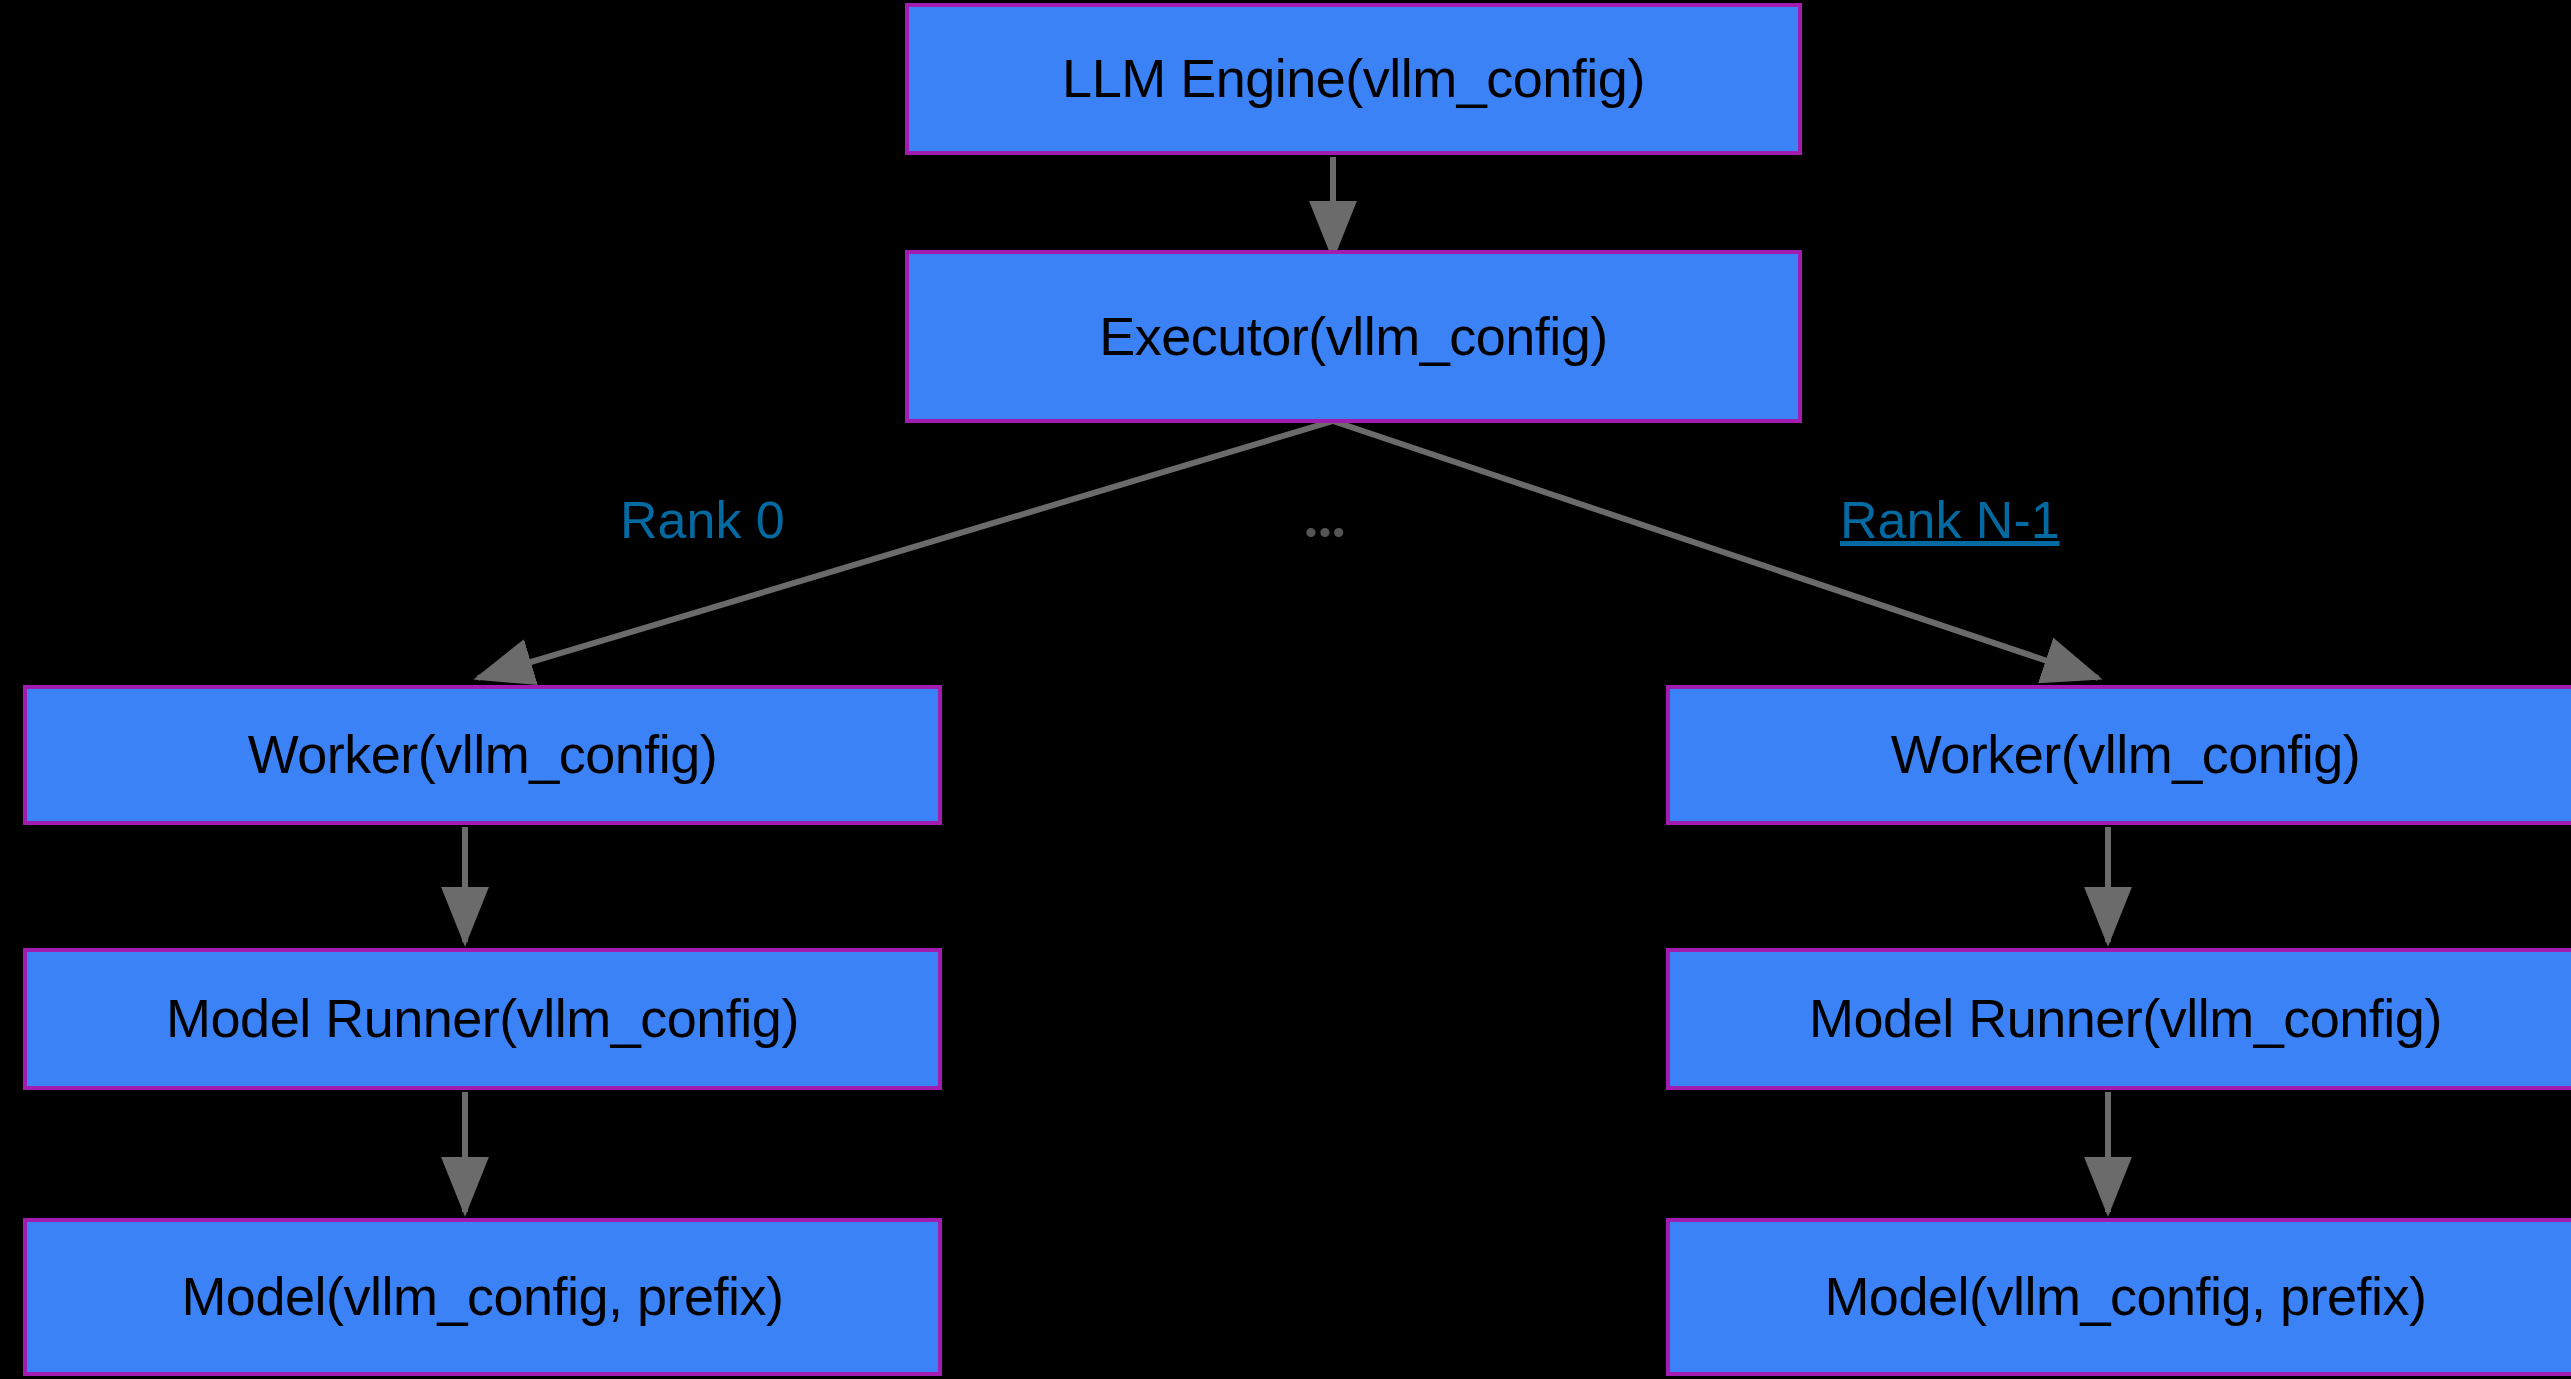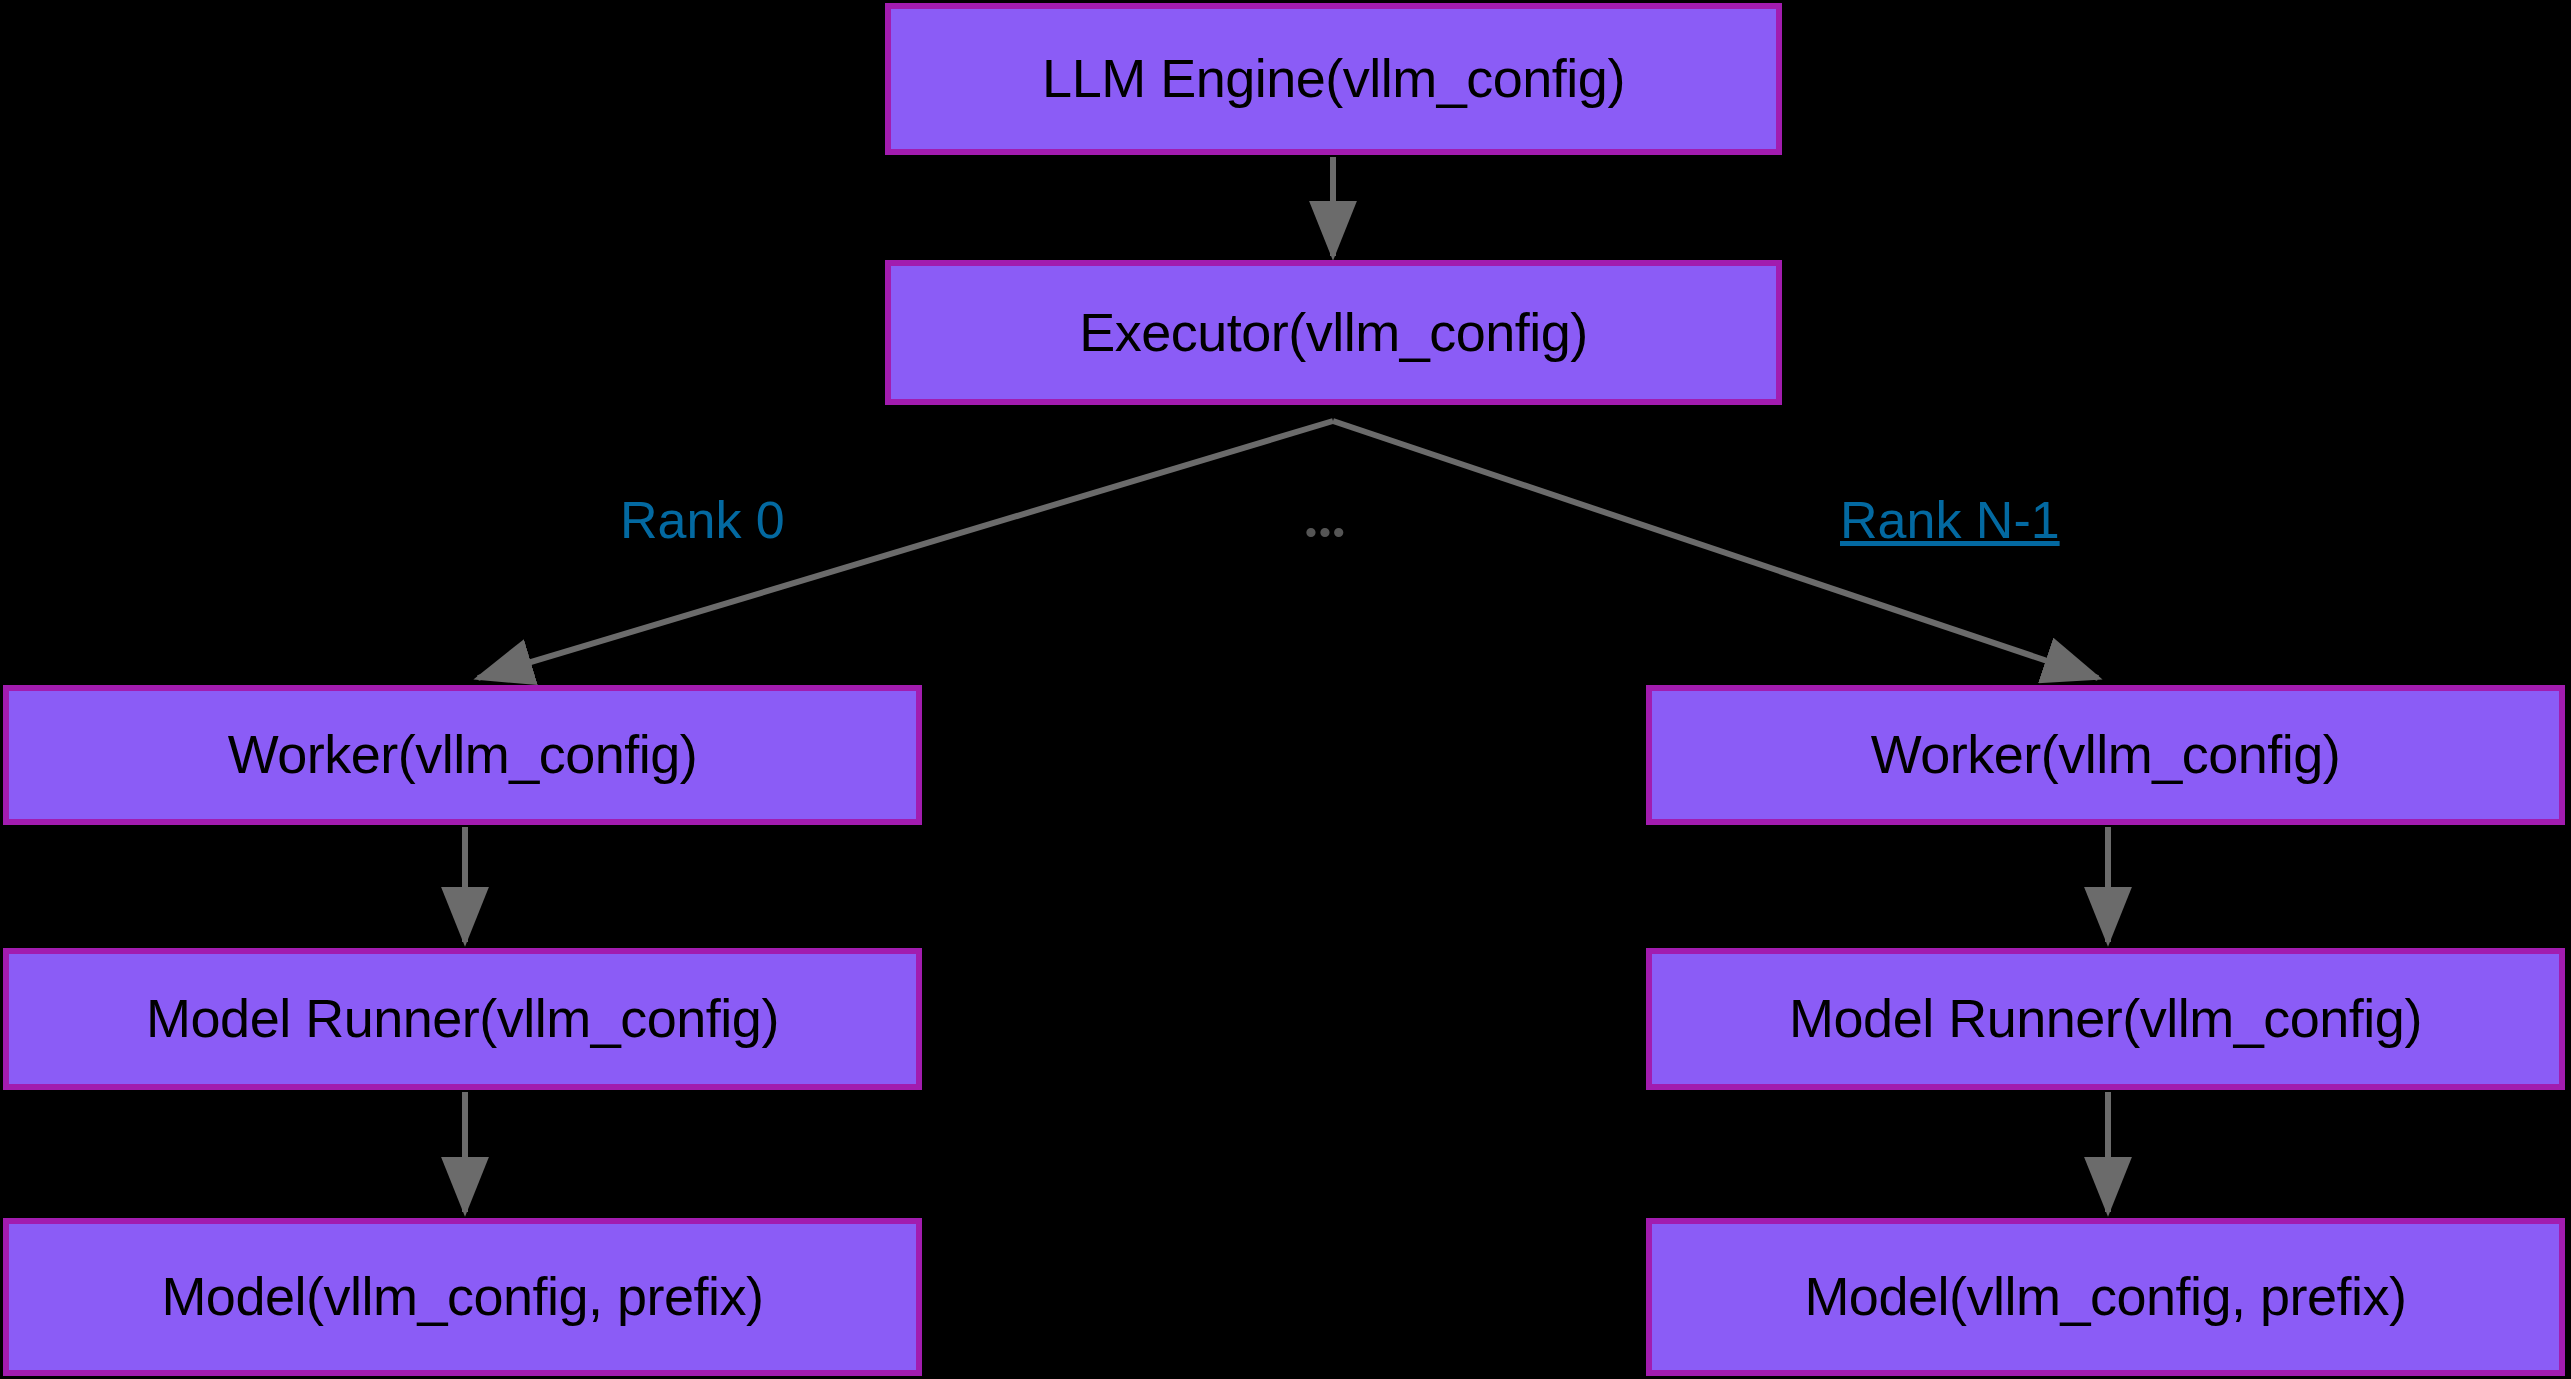--- a/index.html
+++ b/index.html
@@ -15,30 +15,31 @@
     position: relative;
     width: 2571px;
     height: 1379px;
     background: #000000;
     overflow: hidden;
   }
   
   .node {
     position: absolute;
     box-sizing: border-box;
-    background: #8b5cf6;
-    border: 6px solid #a21caf;
+    background: #3b82f6;
+    border: 4px solid #a21caf;
     display: flex;
     align-items: center;
     justify-content: center;
     color: #000000;
     font-size: 54px;
     font-weight: 400;
     letter-spacing: -0.5px;
     white-space: nowrap;
+    margin-left: 20px;
   }
   .node-label {
     display: block;
     line-height: 1.1;
   }
   
   .edge-label {
     position: absolute;
     color: #0369a1;
     font-size: 52px;
@@ -88,21 +89,21 @@
 
     <line x1="2108" y1="827" x2="2108" y2="942" stroke="#6b6b6b" stroke-width="6" marker-end="url(#arrowhead)"></line>
 
     <line x1="2108" y1="1092" x2="2108" y2="1212" stroke="#6b6b6b" stroke-width="6" marker-end="url(#arrowhead)"></line>
   </svg>
 
   <div class="node" id="node-llm-engine" style="left:885px; top:3px; width:897px; height:152px;">
     <span class="node-label">LLM Engine(vllm_config)</span>
   </div>
 
-  <div class="node" id="node-executor" style="left:885px; top:260px; width:897px; height:145px;align-items:center;">
+  <div class="node" id="node-executor" style="left:885px; top:250px; width:897px; height:173px;align-items:center;">
     <span class="node-label">Executor(vllm_config)</span>
   </div>
 
   <div class="node" id="node-worker-rank0" style="left:3px; top:685px; width:919px; height:140px;">
     <span class="node-label">Worker(vllm_config)</span>
   </div>
 
   <div class="node" id="node-model-runner-rank0" style="left:3px; top:948px; width:919px; height:142px;">
     <span class="node-label">Model Runner(vllm_config)</span>
   </div>

